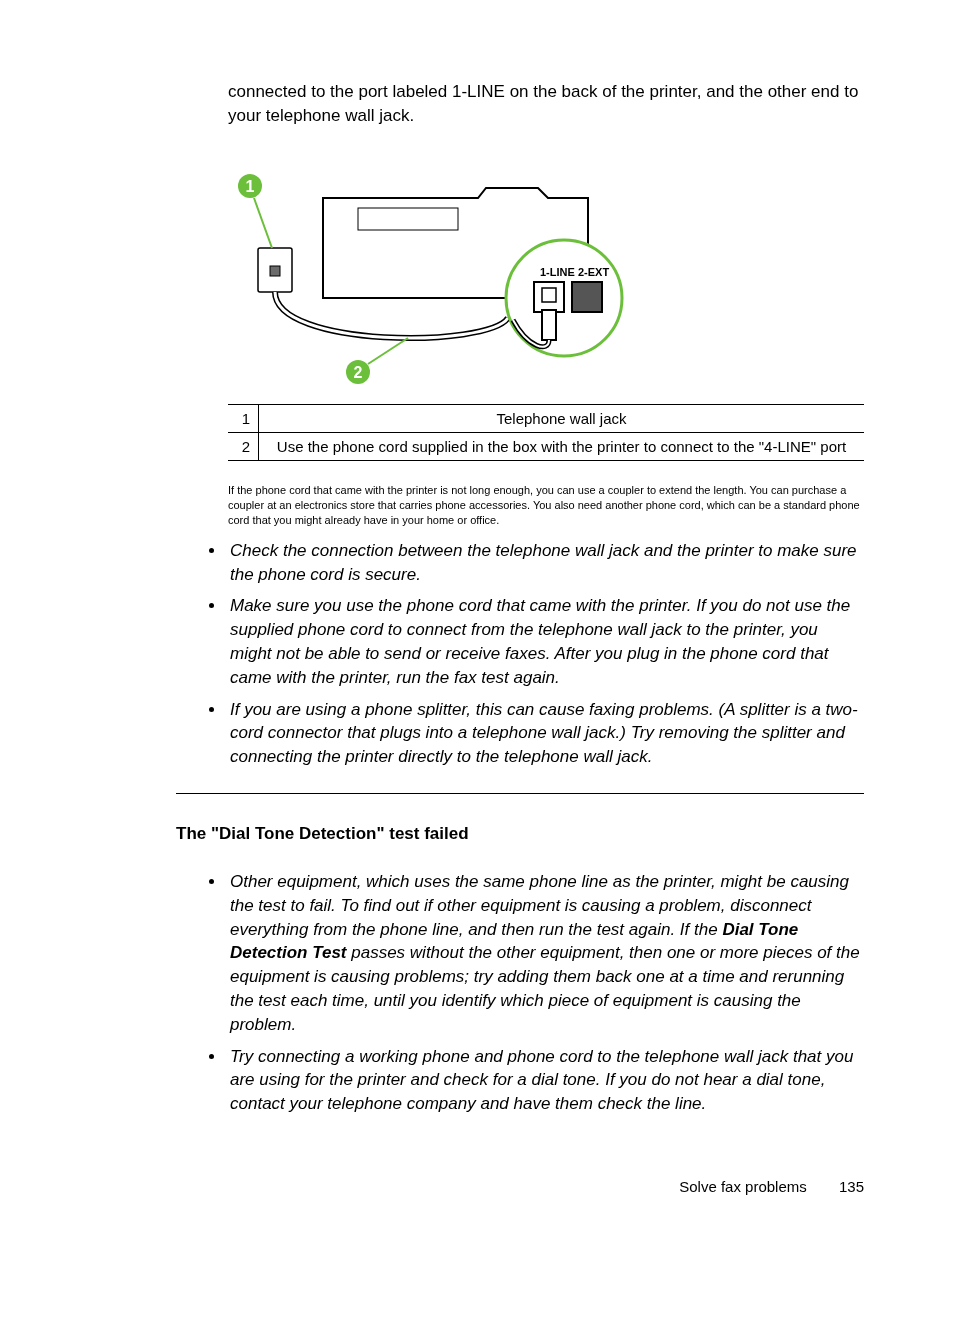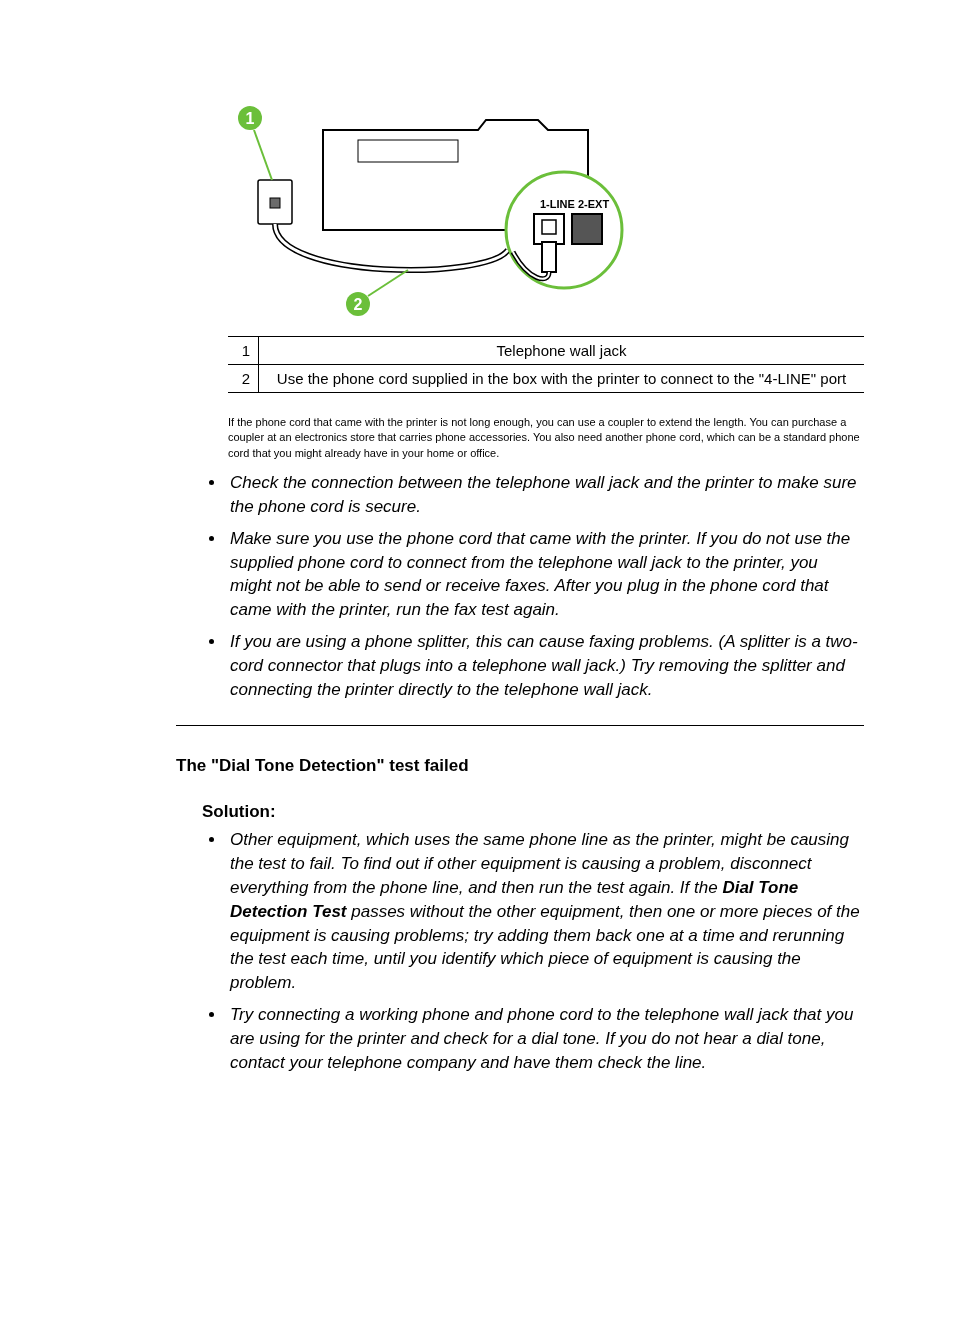--- a/index.html
+++ b/index.html
@@ -86,20 +86,21 @@
     }
     .footer .page-number {
       margin-left: 28px;
     }
   </style>
 </head>
 <body>
 
 <div class="page">
 
+  <p class="intro">connected to the port labeled 1-LINE on the back of the printer, and the other end to your telephone wall jack.</p>
 
   <div class="diagram">
     <svg width="440" height="240" viewBox="0 0 440 240">
 
       <rect x="30" y="100" width="34" height="44" rx="2" fill="#fff" stroke="#000" stroke-width="1.5"></rect>
       <rect x="42" y="118" width="10" height="10" fill="#6b6b6b" stroke="#000" stroke-width="1"></rect>
 
       <path d="M95 50 L250 50 L258 40 L310 40 L320 50 L360 50 L360 150 L95 150 Z" fill="#fff" stroke="#000" stroke-width="2"></path>
       <rect x="130" y="60" width="100" height="22" fill="#fff" stroke="#000" stroke-width="1"></rect>
       <line x1="95" y1="150" x2="360" y2="150" stroke="#000" stroke-width="2"></line>
@@ -147,23 +148,26 @@
   <ul class="bullets">
     <li>Check the connection between the telephone wall jack and the printer to make sure the phone cord is secure.</li>
     <li>Make sure you use the phone cord that came with the printer. If you do not use the supplied phone cord to connect from the telephone wall jack to the printer, you might not be able to send or receive faxes. After you plug in the phone cord that came with the printer, run the fax test again.</li>
     <li>If you are using a phone splitter, this can cause faxing problems. (A splitter is a two-cord connector that plugs into a telephone wall jack.) Try removing the splitter and connecting the printer directly to the telephone wall jack.</li>
   </ul>
 
   <hr class="section-rule">
 
   <h3 class="section-heading">The "Dial Tone Detection" test failed</h3>
 
-  <div class="solution-label">Solution:</div>
 
   <ul class="bullets">
     <li>
       <span>Other equipment, which uses the same phone line as the printer, might be causing the test to fail. To find out if other equipment is causing a problem, disconnect everything from the phone line, and then run the test again. If the </span><span class="inline-bold">Dial Tone Detection Test</span><span> passes without the other equipment, then one or more pieces of the equipment is causing problems; try adding them back one at a time and rerunning the test each time, until you identify which piece of equipment is causing the problem.</span>
     </li>
     <li>Try connecting a working phone and phone cord to the telephone wall jack that you are using for the printer and check for a dial tone. If you do not hear a dial tone, contact your telephone company and have them check the line.</li>
   </ul>
 
+  <div class="footer">
+    <span>Solve fax problems</span>
+    <span class="page-number">135</span>
+  </div>
 
 </div>
 
 </body></html>

